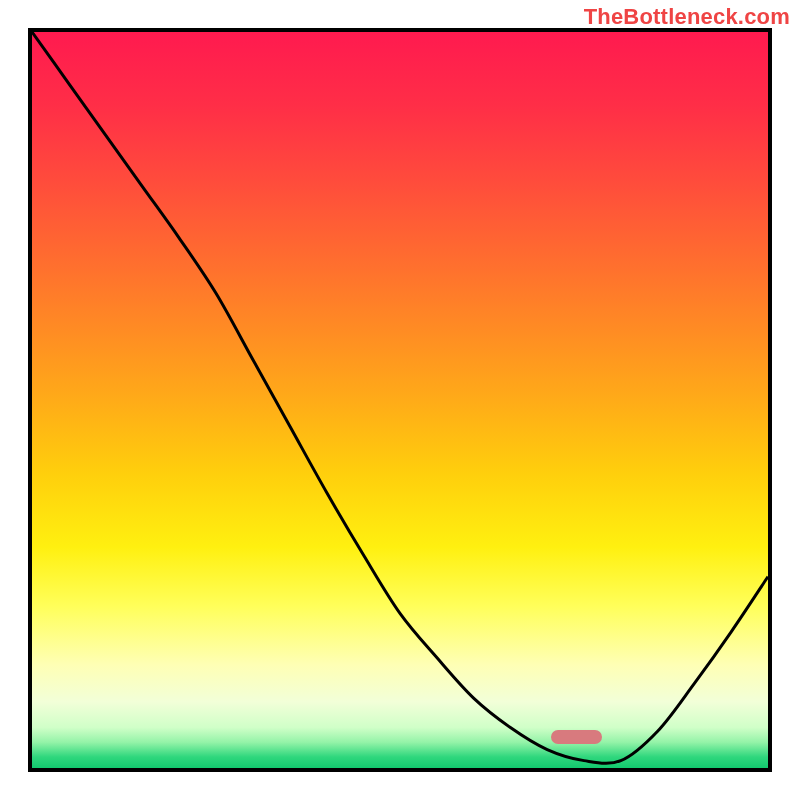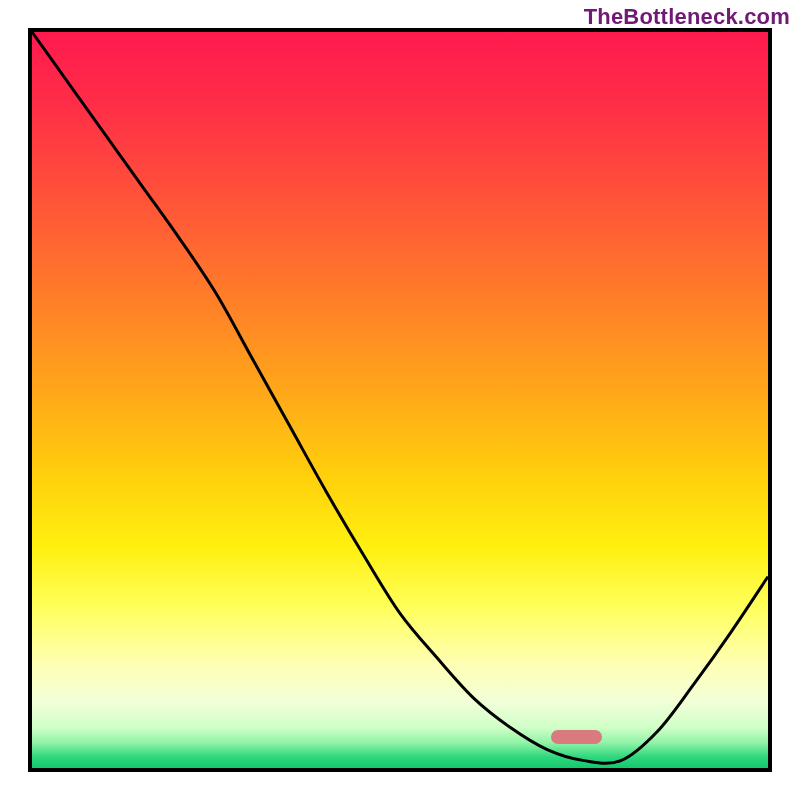--- a/index.html
+++ b/index.html
@@ -10,21 +10,21 @@
     position: relative;
     overflow: hidden;
     font-family: Arial, sans-serif;
   }
   .watermark {
     position: absolute;
     top: 4px;
     right: 10px;
     font-size: 22px;
     font-weight: bold;
-    color: #701a75;
+    color: #ef4444;
     z-index: 10;
     letter-spacing: 0.2px;
   }
   .plot-area {
     position: absolute;
     left: 28px;
     top: 28px;
     width: 744px;
     height: 744px;
     border: 4px solid #000000;

